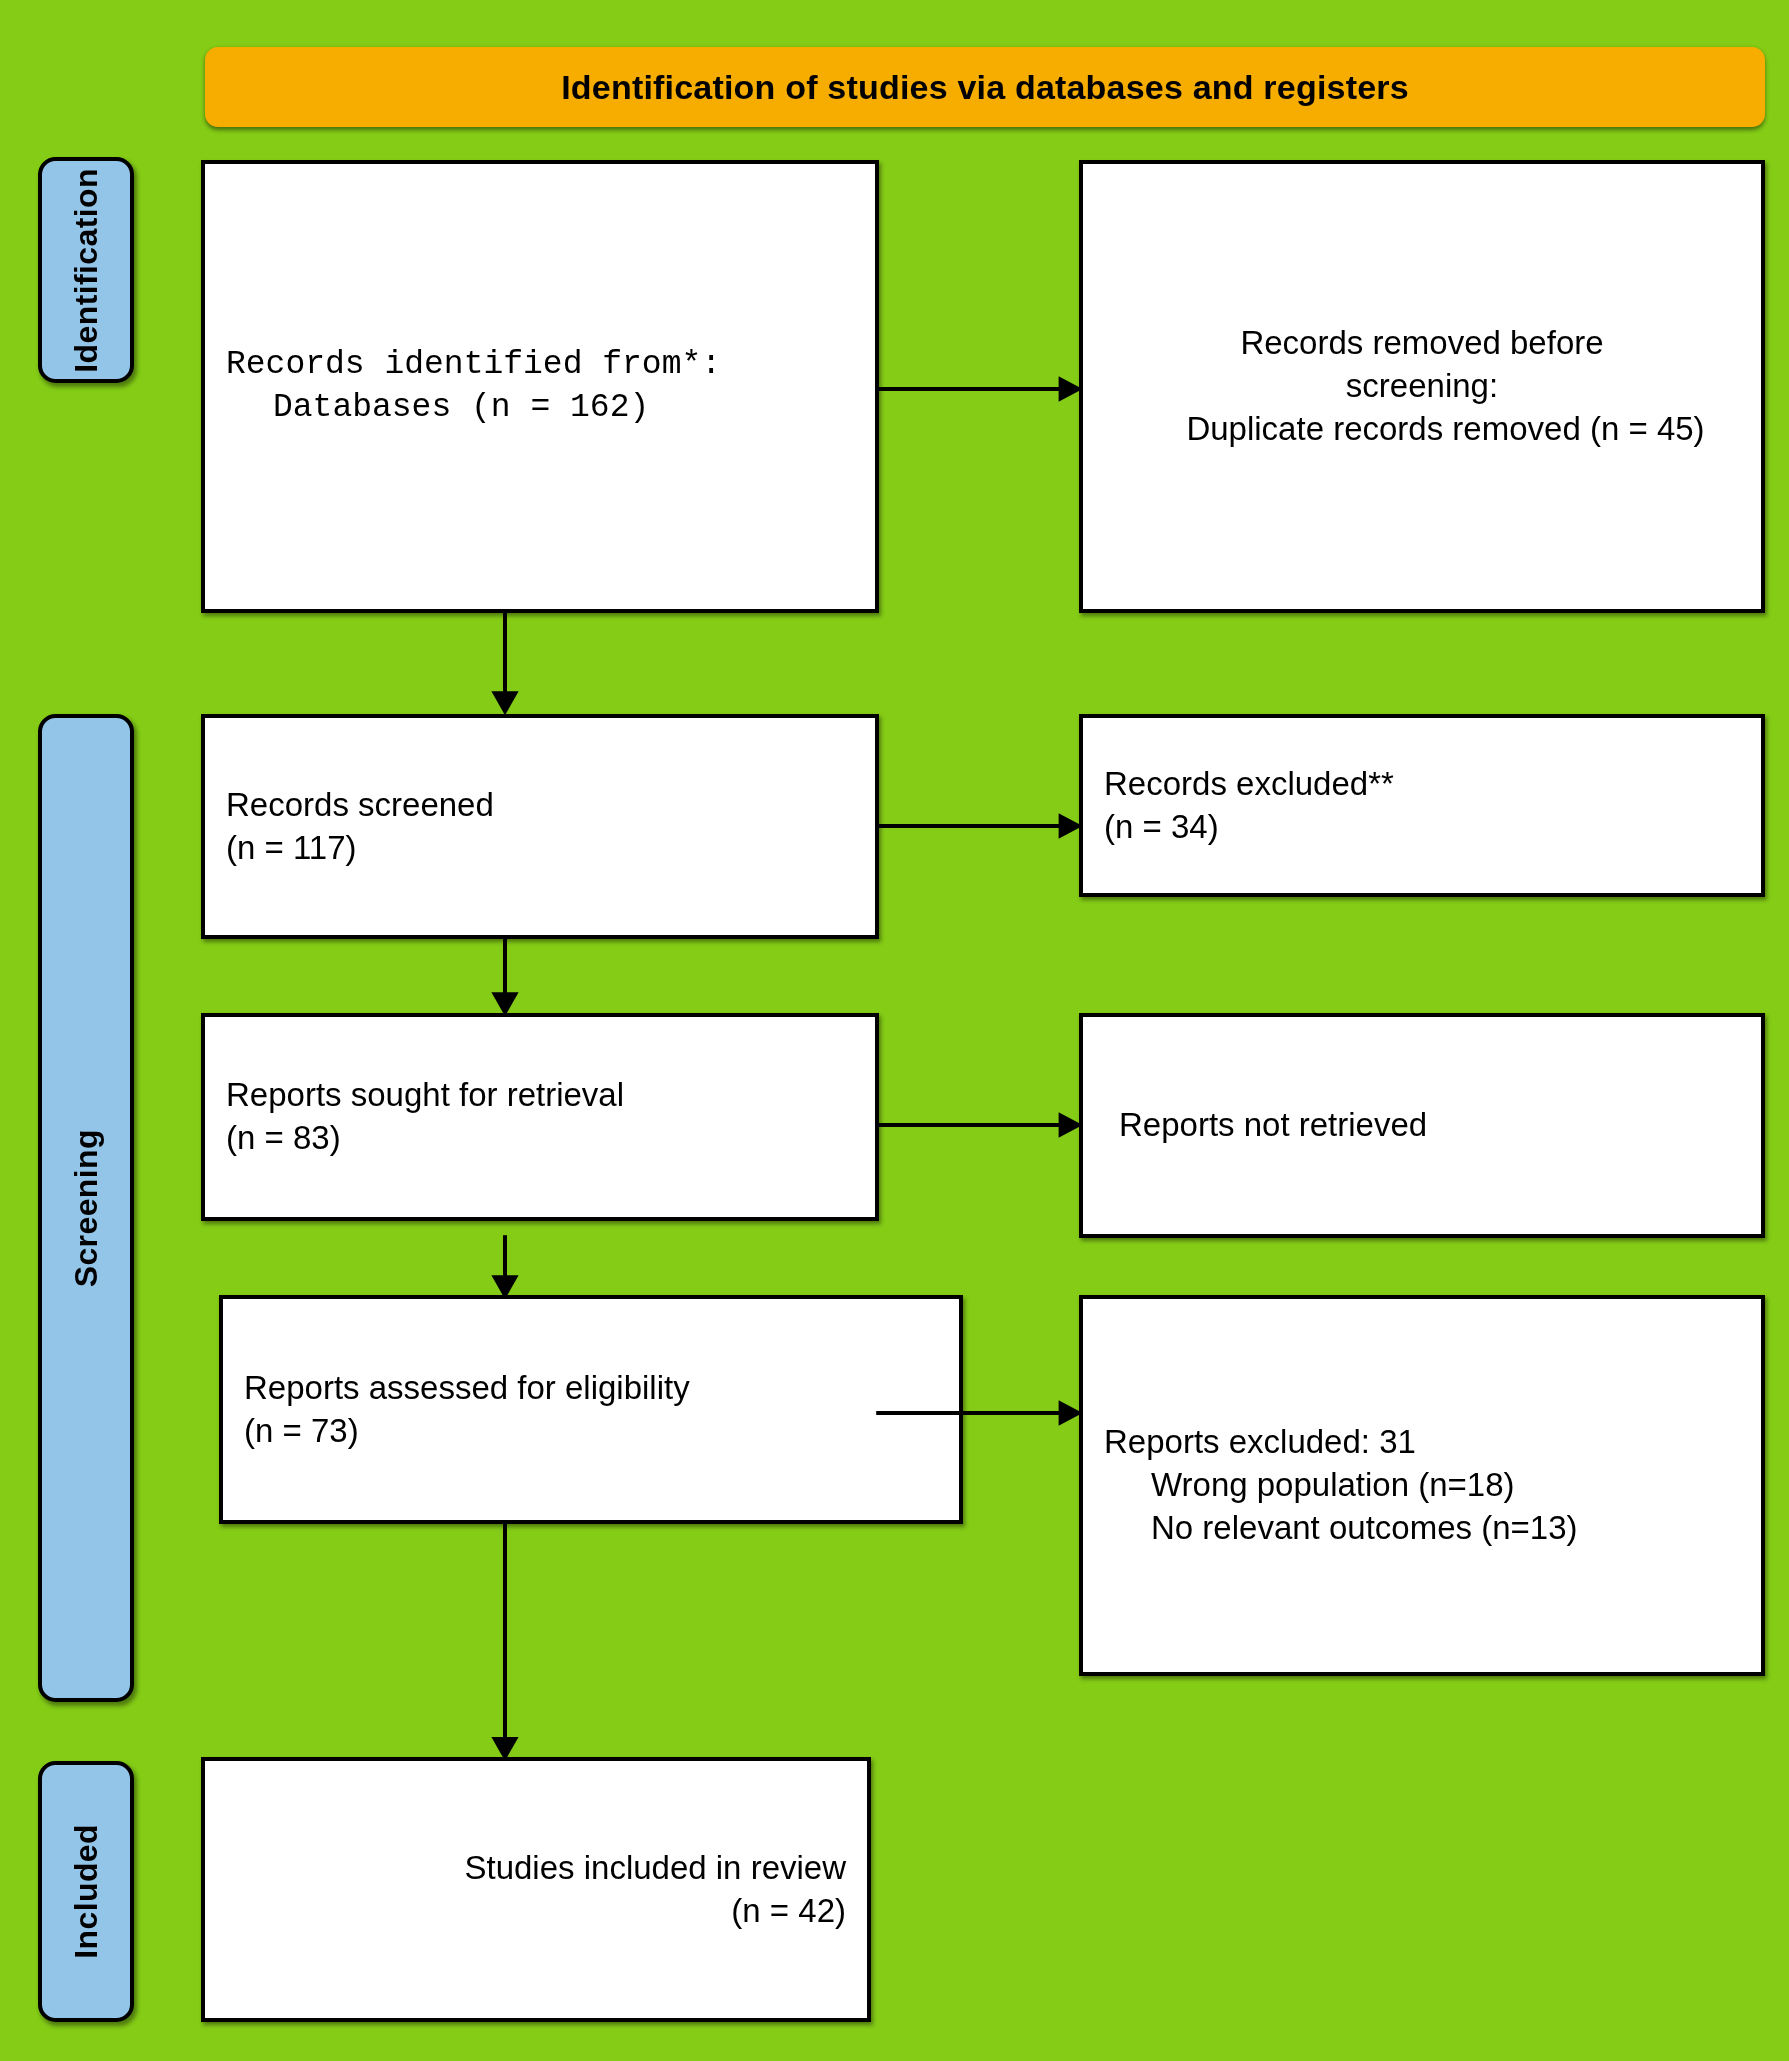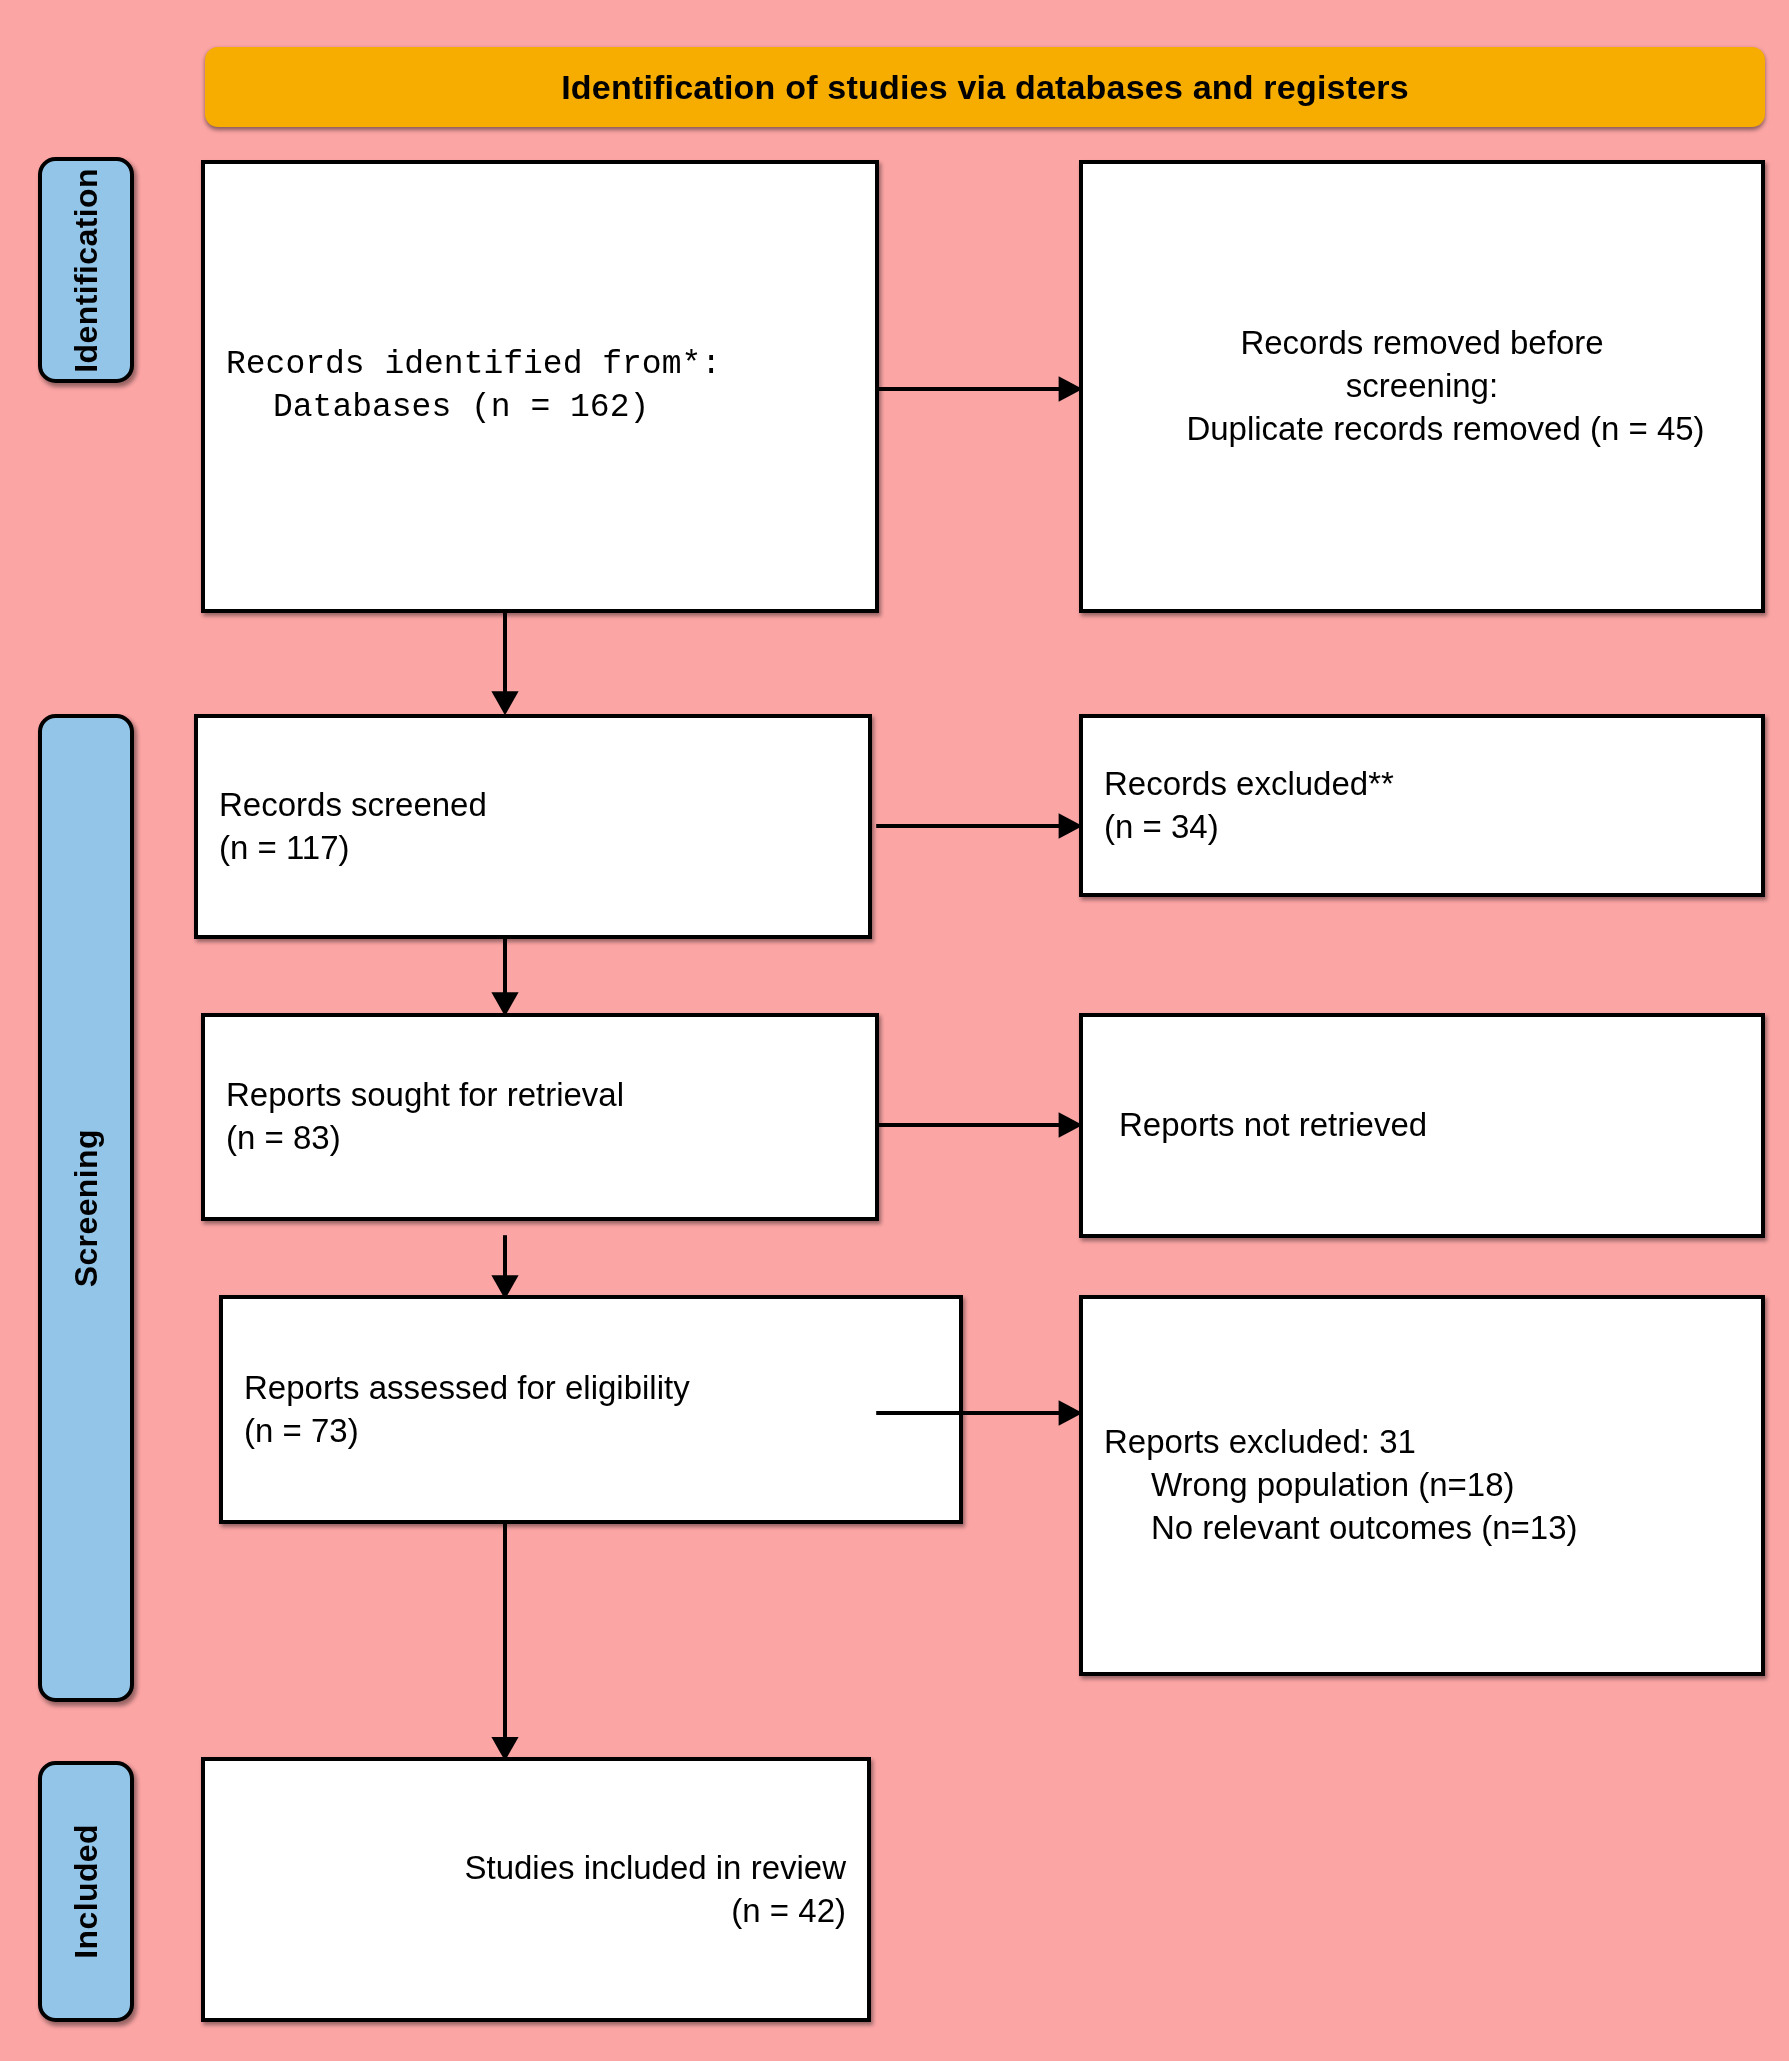--- a/index.html
+++ b/index.html
@@ -10,21 +10,21 @@
   }
   body {
     font-family: "Liberation Sans", sans-serif;
     color: #000000;
   }
 
   #stage {
     position: relative;
     width: 1789px;
     height: 2061px;
-    background: #fca5a5;
+    background: #84cc16;
     overflow: hidden;
   }
 
   
   .banner {
     position: absolute;
     left: 205px;
     top: 47px;
     width: 1560px;
     height: 80px;
@@ -85,21 +85,21 @@
   .node .line {
     font-size: 33px;
     line-height: 1.30;
     color: #000000;
     white-space: pre-wrap;
   }
   .node .line.indent { padding-left: 47px; }
 
   
   #node-identified   { left: 201px; top: 160px;  width: 678px;  height: 453px; font-family: Liberation Mono, monospace; }
-  #node-screened     { left: 194px; top: 714px;  width: 678px;  height: 225px; }
+  #node-screened     { left: 201px; top: 714px;  width: 678px;  height: 225px; }
   #node-sought       { left: 201px; top: 1013px; width: 678px;  height: 208px; }
   #node-assessed     { left: 219px; top: 1295px; width: 744px;  height: 229px; }
   #node-included     { left: 201px; top: 1757px; width: 670px;  height: 265px; align-items: flex-end; }
 
   
   #node-removed      { left: 1079px; top: 160px;  width: 686px; height: 453px; text-align: center; }
   #node-excluded-rec { left: 1079px; top: 714px;  width: 686px; height: 183px; }
   #node-notretrieved { left: 1079px; top: 1013px; width: 686px; height: 225px; padding-left: 36px; }
   #node-excluded-rep { left: 1079px; top: 1295px; width: 686px; height: 381px; }
 

